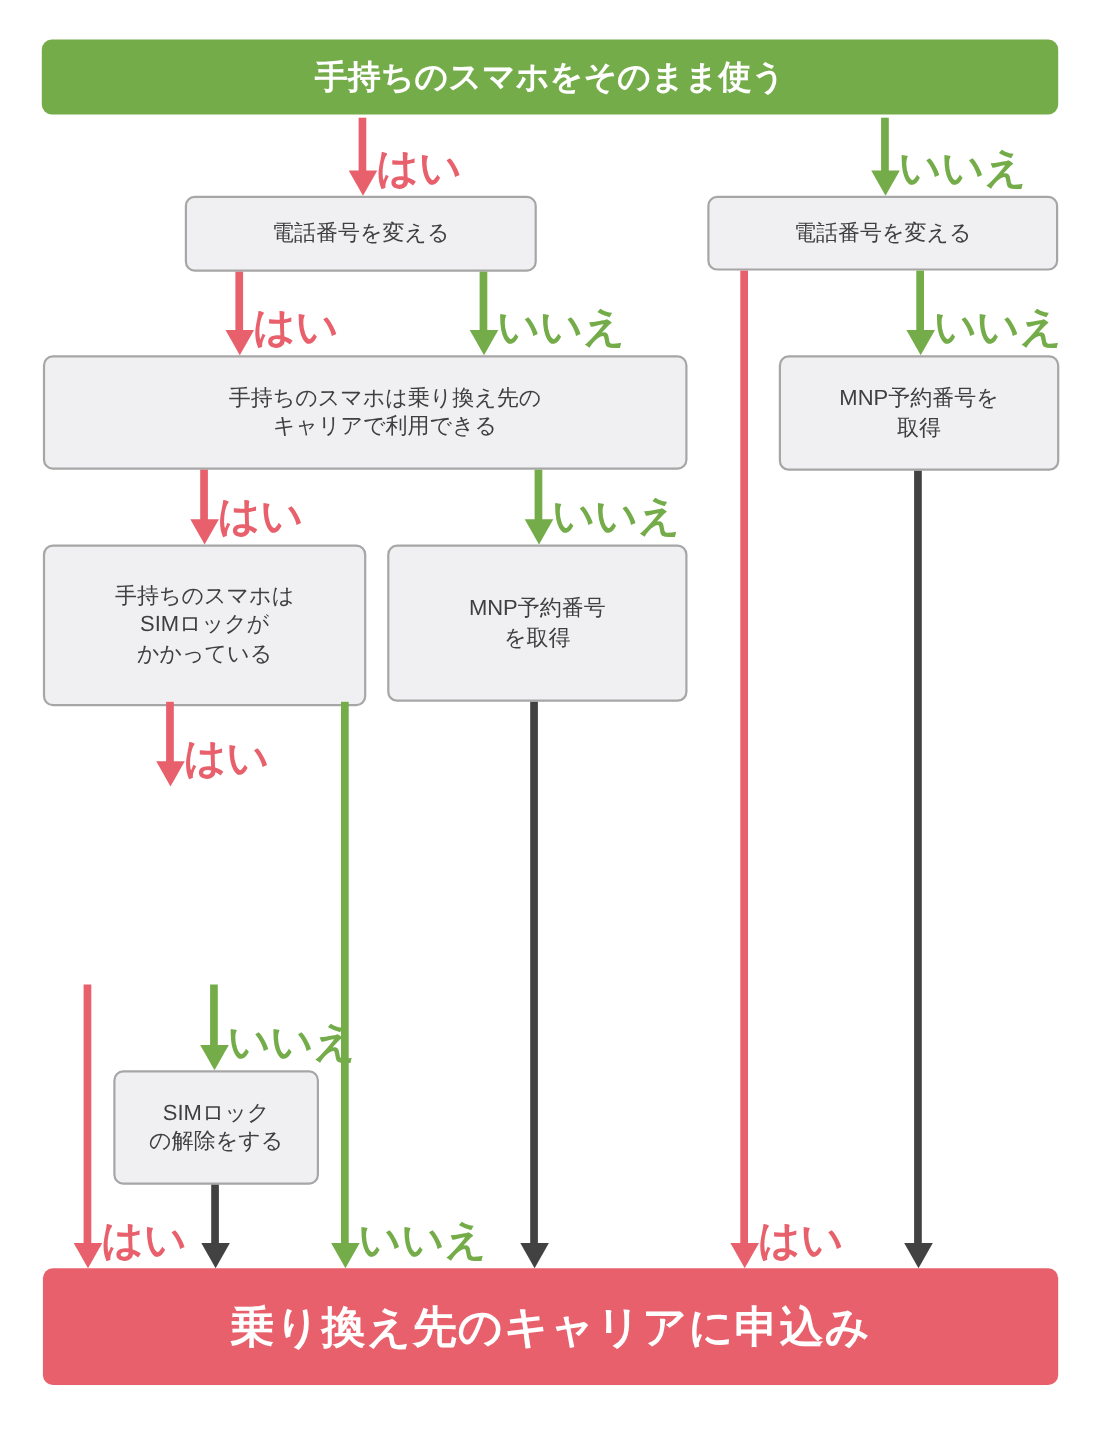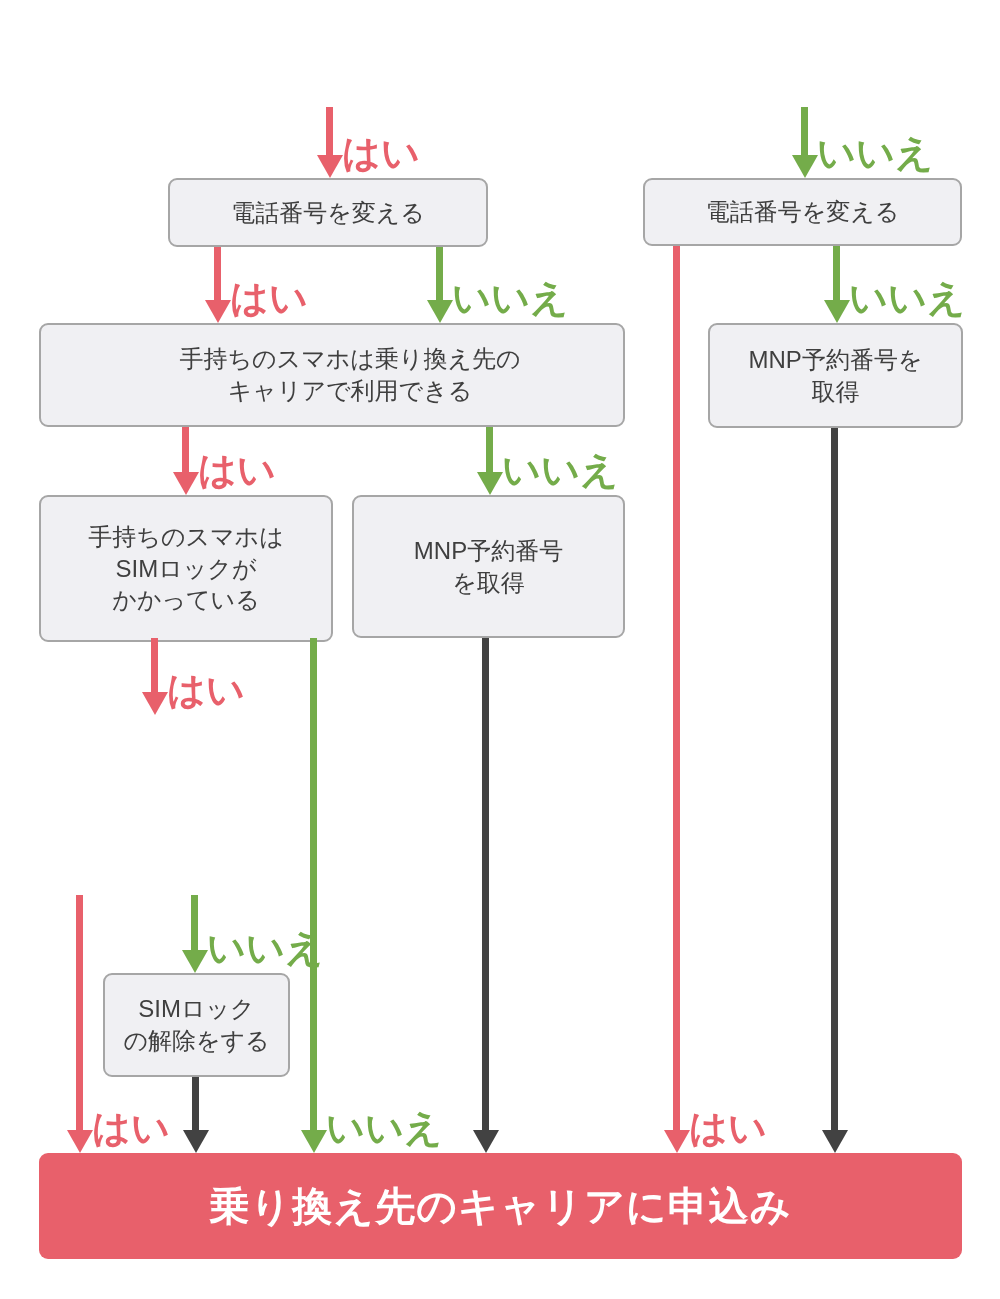--- a/index.html
+++ b/index.html
@@ -20,21 +20,21 @@
     position:absolute;display:flex;align-items:center;justify-content:center;
     color:#ffffff;font-weight:bold;text-align:center;border-radius:9px;
   }
   .banner.start{background:var(--green);font-size:30px;}
   .banner.result{background:var(--red);font-size:40px;letter-spacing:1px;}
   
   .node{
     position:absolute;box-sizing:border-box;
     background:var(--box-bg);border:2px solid var(--box-border);border-radius:9px;
     display:flex;align-items:center;justify-content:center;text-align:center;
-    font-size:24px;line-height:1.32;color:var(--box-text);white-space:pre-line;
+    font-size:20px;line-height:1.32;color:var(--box-text);white-space:pre-line;
   }
   
   .arrow{position:absolute;width:7px;}
   .arrow::before{
     content:"";position:absolute;left:0;top:0;bottom:20px;width:7px;background:var(--c);
   }
   .arrow::after{
     content:"";position:absolute;bottom:0;left:-9px;width:0;height:0;
     border-left:13px solid transparent;border-right:13px solid transparent;
     border-top:23px solid var(--c);
@@ -45,20 +45,21 @@
   .arrow .lbl{
     position:absolute;left:16px;bottom:2px;font-size:38px;font-weight:bold;
     color:var(--c);white-space:nowrap;line-height:1.15;
   }
 </style>
 </head>
 <body>
 
 <div class="canvas">
 
+  <div class="banner start" style="left:38px;top:36px;width:924px;height:68px;">手持ちのスマホをそのまま使う</div>
 
   <div class="node" style="left:168px;top:178px;width:320px;height:69px;">電話番号を変える</div>
 
   <div class="node" style="left:643px;top:178px;width:319px;height:68px;">電話番号を変える</div>
 
   <div class="node" style="left:39px;top:323px;width:586px;height:104px;padding-left:36px;">手持ちのスマホは乗り換え先の
 キャリアで利用できる</div>
 
   <div class="node" style="left:708px;top:323px;width:255px;height:105px;">MNP予約番号を
 取得</div>

